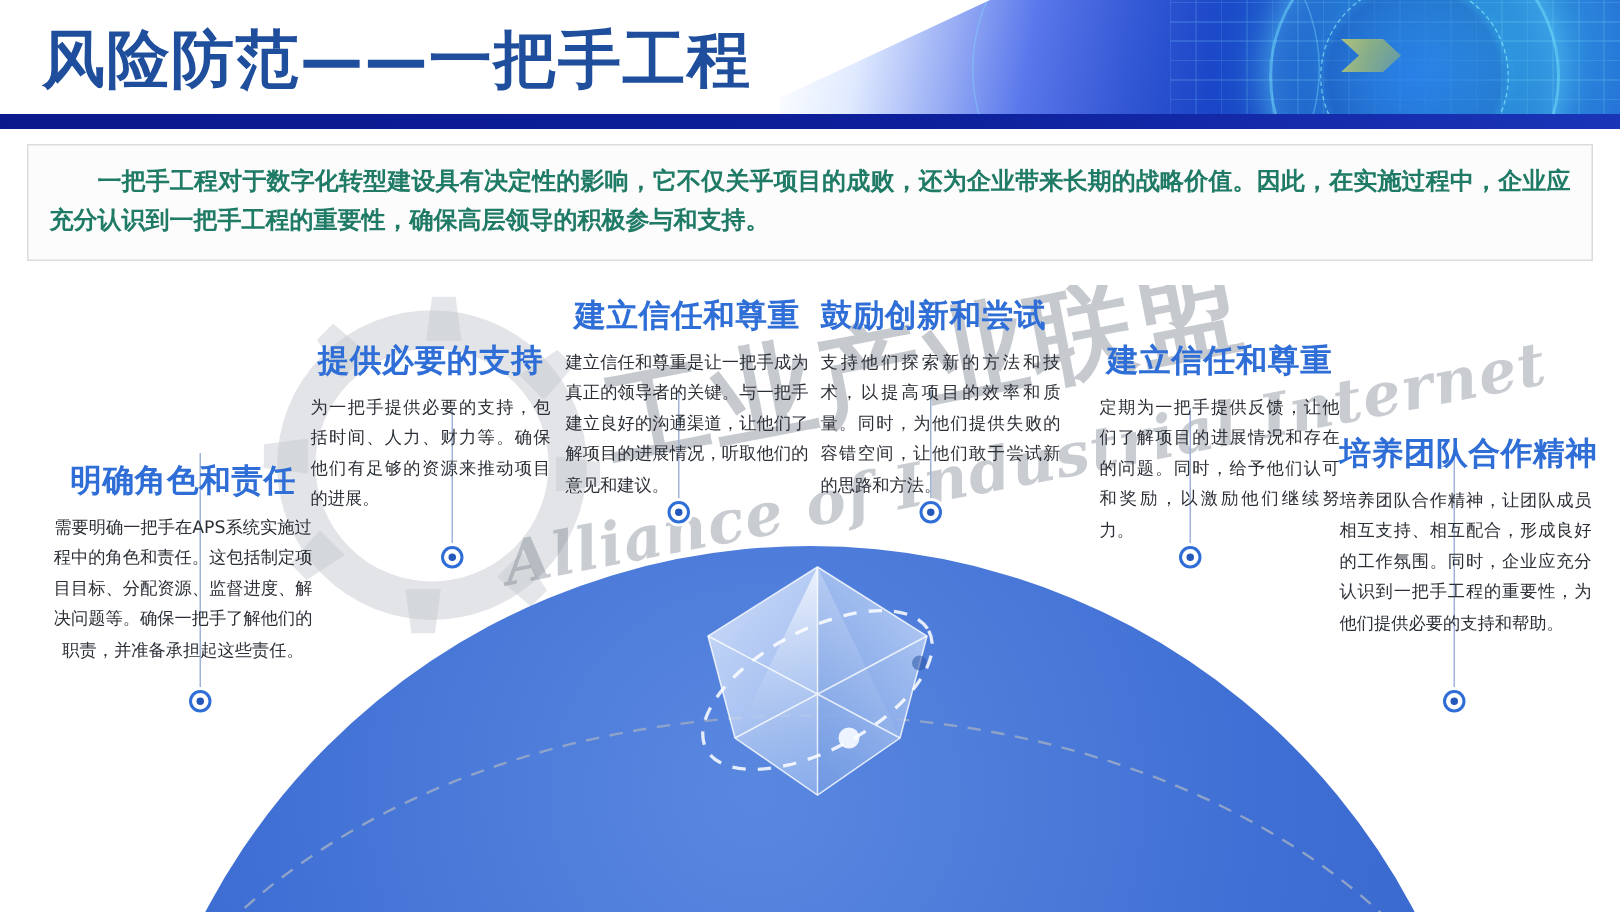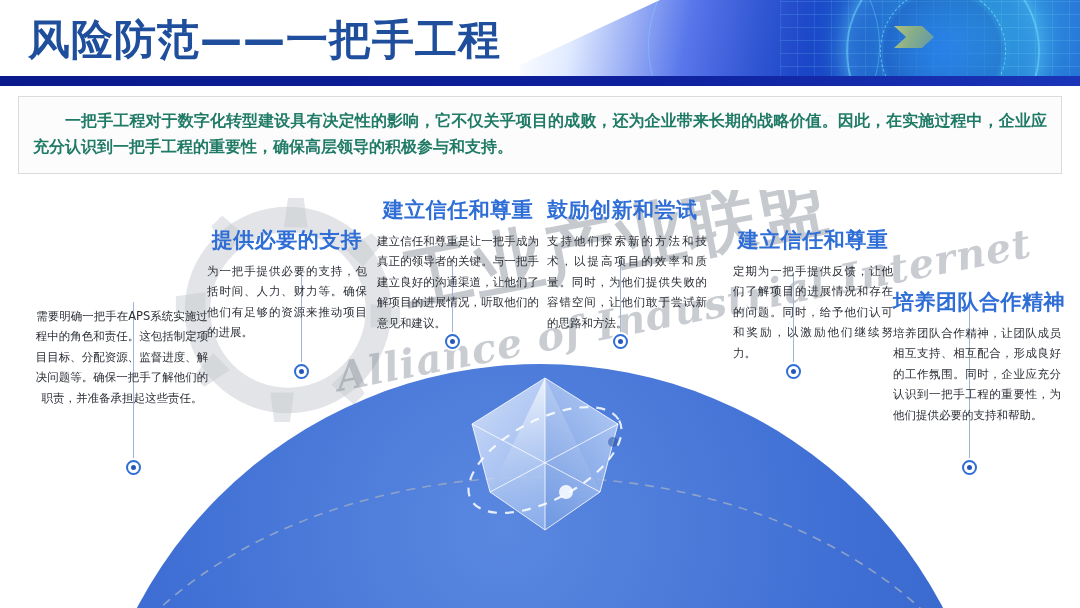--- a/index.html
+++ b/index.html
@@ -253,20 +253,21 @@
         <i></i>
       </div>
 
     <div class="stem" style="left:969px;top:128px;height:162px;"></div>
     <div class="dot" style="left:962px;top:284px;">
         <i></i>
       </div>
   </div>
 
   <div class="item i0">
+    <h3>明确角色和责任</h3>
     <p>需要明确一把手在APS系统实施过程中的角色和责任。这包括制定项目目标、分配资源、监督进度、解决问题等。确保一把手了解他们的职责，并准备承担起这些责任。</p>
   </div>
 
   <div class="item i1">
     <h3>提供必要的支持</h3>
     <p>为一把手提供必要的支持，包括时间、人力、财力等。确保他们有足够的资源来推动项目的进展。</p>
   </div>
 
   <div class="item i2">
     <h3>建立信任和尊重</h3>

